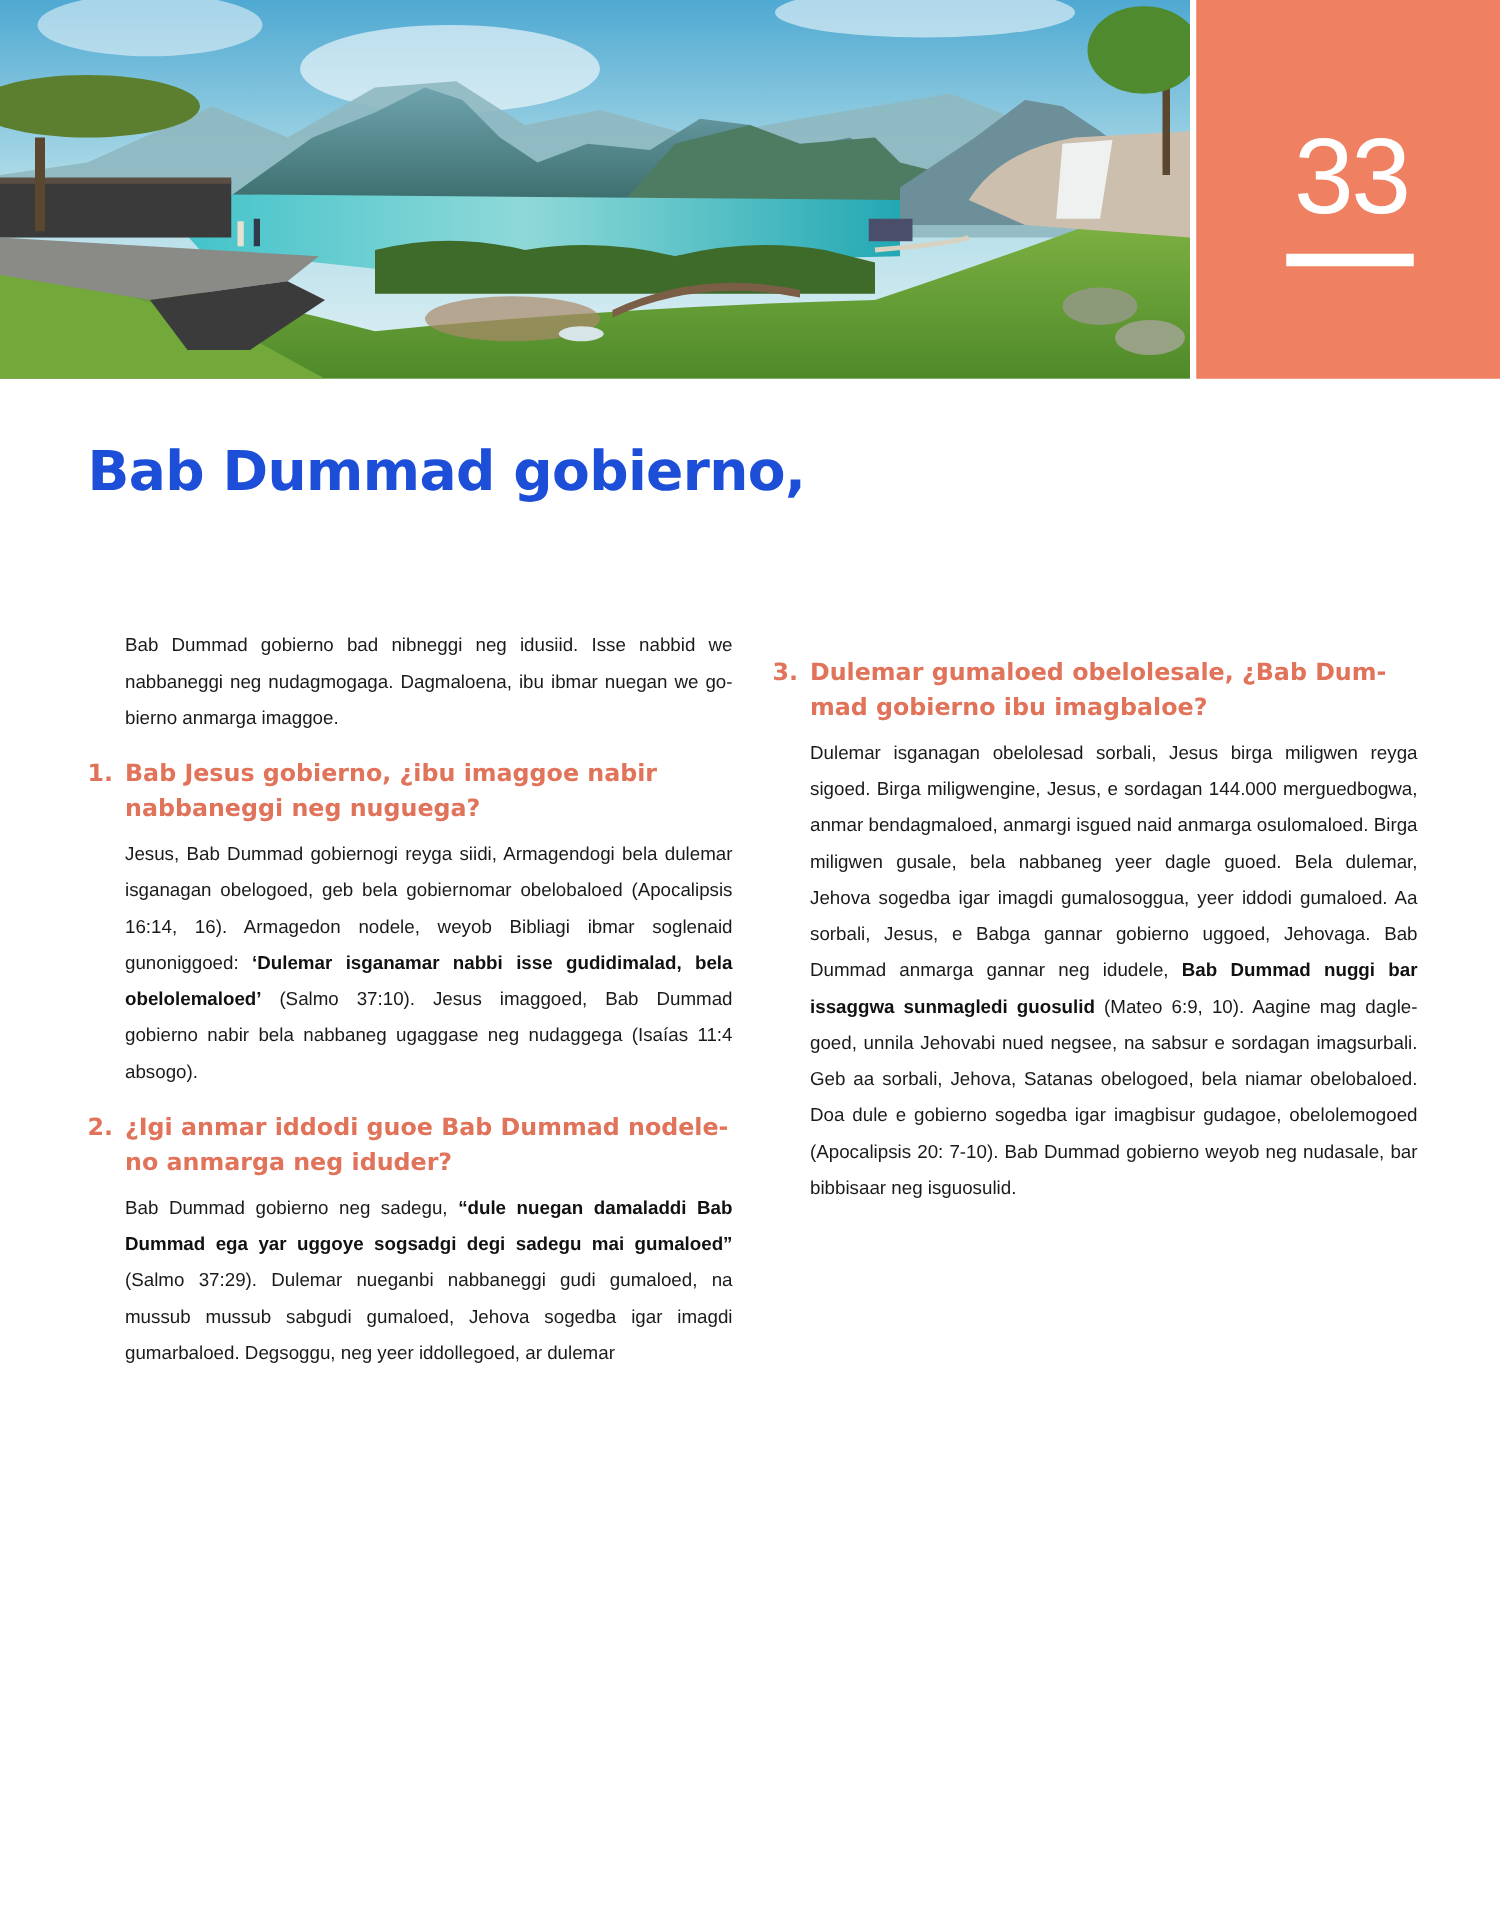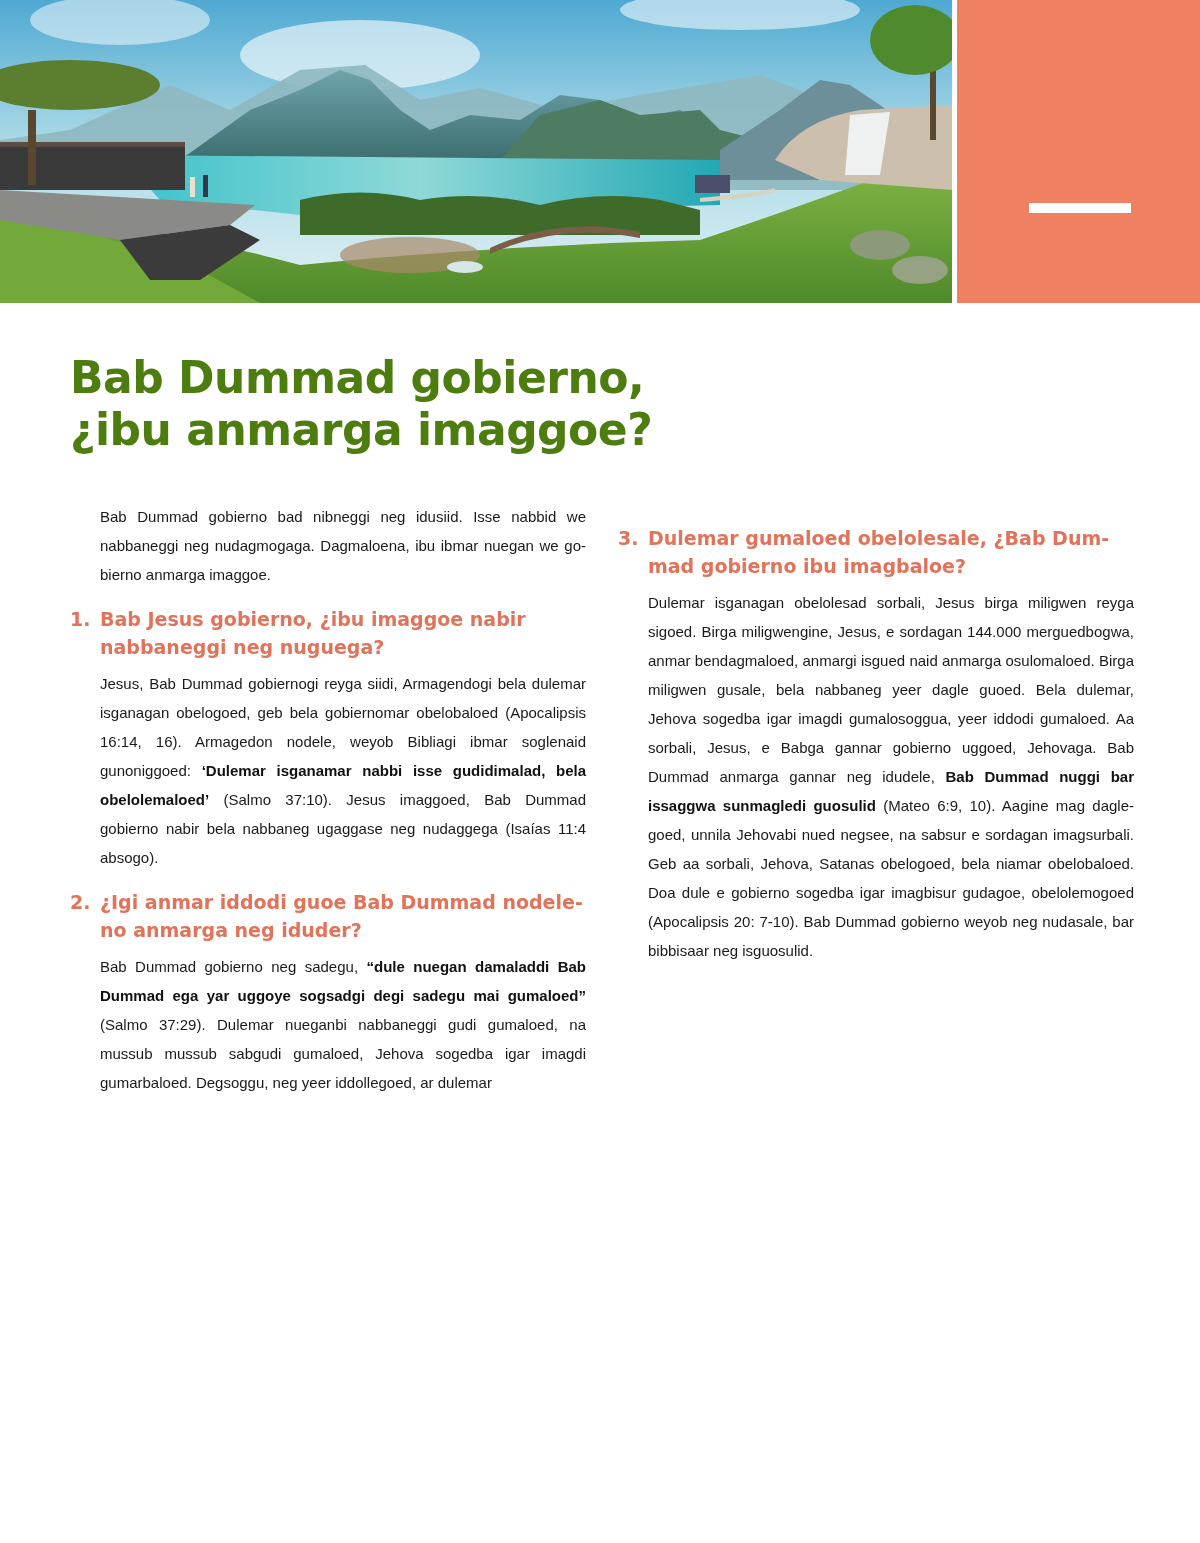--- a/index.html
+++ b/index.html
@@ -24,21 +24,21 @@
       padding-left: 5px;
     }
     .lesson-rule {
       position: absolute; left: 72px; top: 203px; width: 102px; height: 10px; background: #ffffff;
     }
 
     
     .page-title {
       position: absolute; left: 70px; top: 352px; width: 680px;
       font-family: "DejaVu Sans", sans-serif; font-weight: 700; font-size: 44px; line-height: 52px;
-      color: #4d7c0f; letter-spacing: -0.5px;
+      color: #1d4ed8; letter-spacing: -0.5px;
     }
 
     
     .col { position: absolute; top: 502px; width: 516px; }
     .col-left { left: 70px; }
     .col-right { left: 618px; }
 
     .para {
       font-family: Liberation Sans, sans-serif; font-size: 15px; line-height: 29px;
       text-align: justify; padding-left: 30px; color: #1a1a1a;
@@ -119,26 +119,26 @@
     <path d="M490,248 Q560,215 640,232 L640,238 Q560,222 490,254 Z" fill="#7a5e45"></path>
     <rect x="695" y="175" width="35" height="18" fill="#4a4e6a"></rect>
     <path d="M700,200 Q760,195 775,190" stroke="#d8d2c0" stroke-width="4" fill="none"></path>
 
     <ellipse cx="880" cy="245" rx="30" ry="15" fill="#8c9a7a"></ellipse>
     <ellipse cx="920" cy="270" rx="28" ry="14" fill="#96a283"></ellipse>
   </svg>
 </div>
 
 <div class="lesson-box">
+  <div class="lesson-number">33</div>
   <div class="lesson-rule"></div>
 </div>
 
 <h1 class="page-title">
   <span>Bab Dummad gobierno,</span><br>
-  <span>¿ibu anmarga imaggoe?</span>
 </h1>
 
 <div class="col col-left">
   <p class="para">Bab Dummad gobierno bad nibneggi neg idu­siid. Isse nabbid we nabbaneggi neg nudagmo­gaga. Dagmaloena, ibu ibmar nuegan we go­bierno anmarga imaggoe.</p>
 
   <div class="question">
     <span class="qnum">1.</span>
     <span class="qtext">Bab Jesus gobierno, ¿ibu imaggoe nabir nabbaneggi neg nuguega?</span>
   </div>
   <p class="para"><span>Jesus, Bab Dummad gobiernogi reyga siidi, Ar­magendogi bela dulemar isganagan obelogoed, geb bela gobiernomar obelobaloed (Apocalipsis 16:14, 16). Armagedon nodele, weyob Bibliagi ibmar soglenaid gunoniggoed: </span><b>‘Dulemar isga­namar nabbi isse gudidimalad, bela obelole­maloed’</b><span> (Salmo 37:10). Jesus imaggoed, Bab Dummad gobierno nabir bela nabbaneg ugag­gase neg nudaggega (Isaías 11:4 absogo).</span></p>

